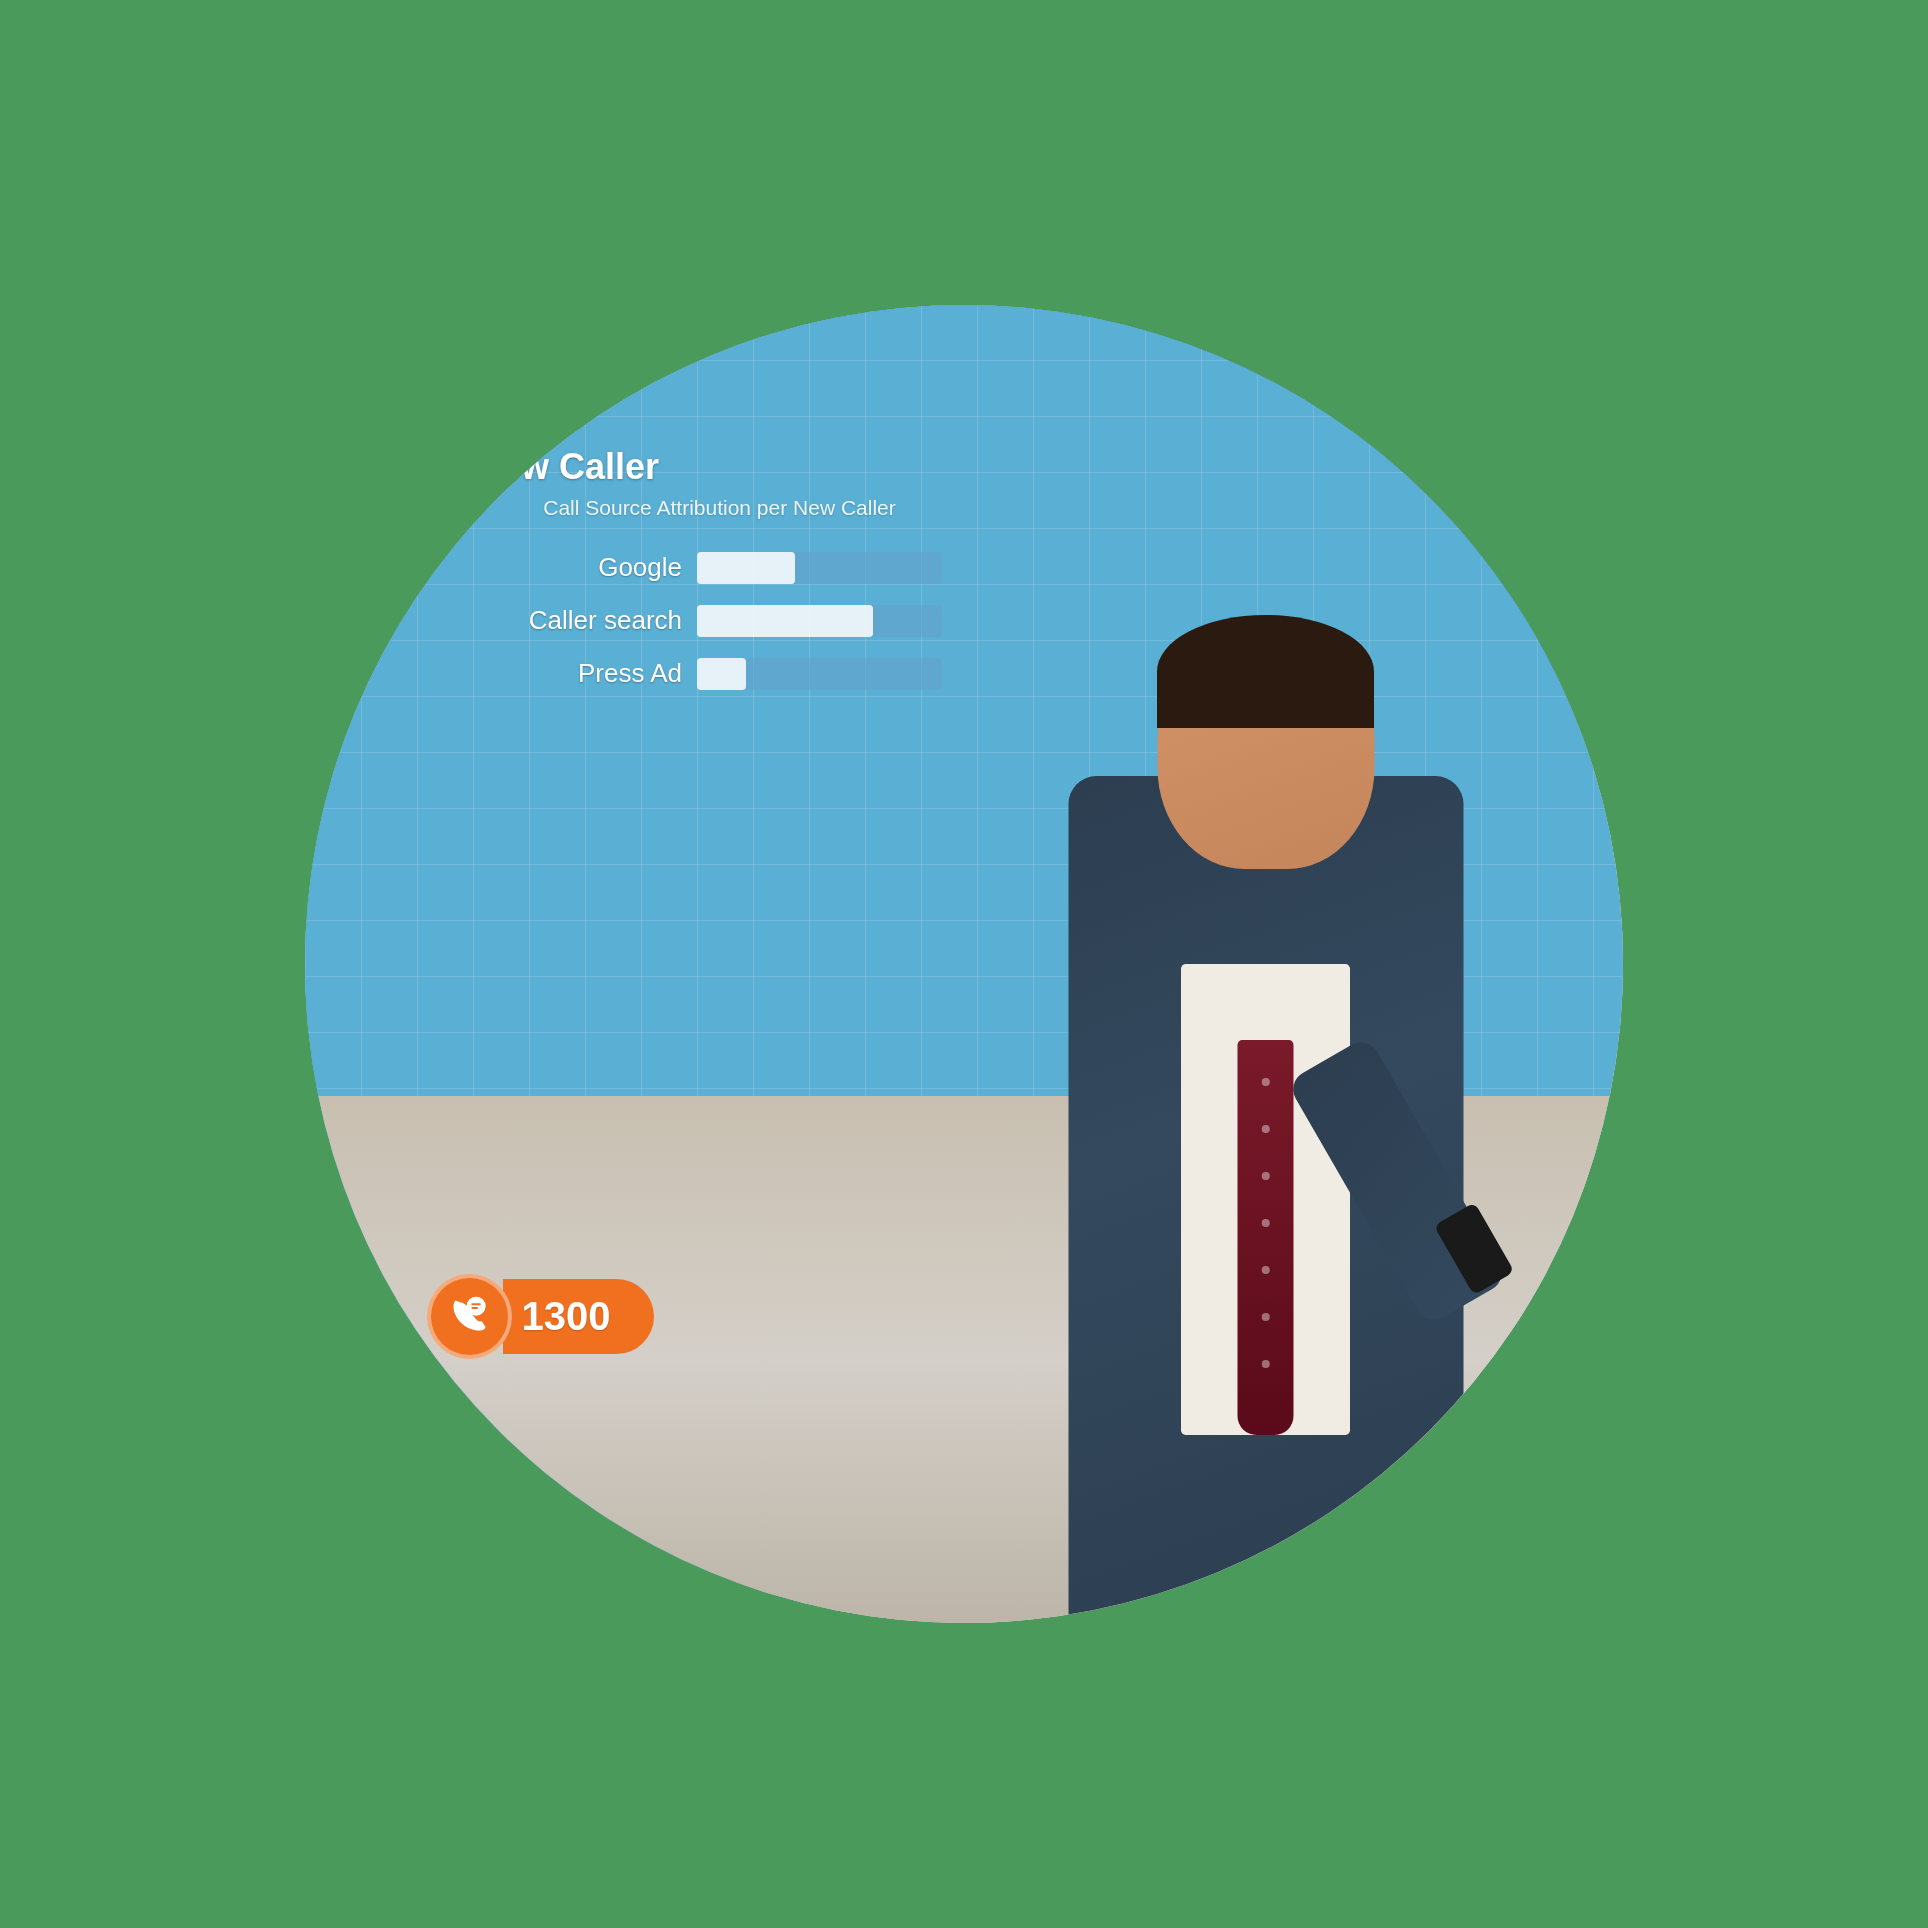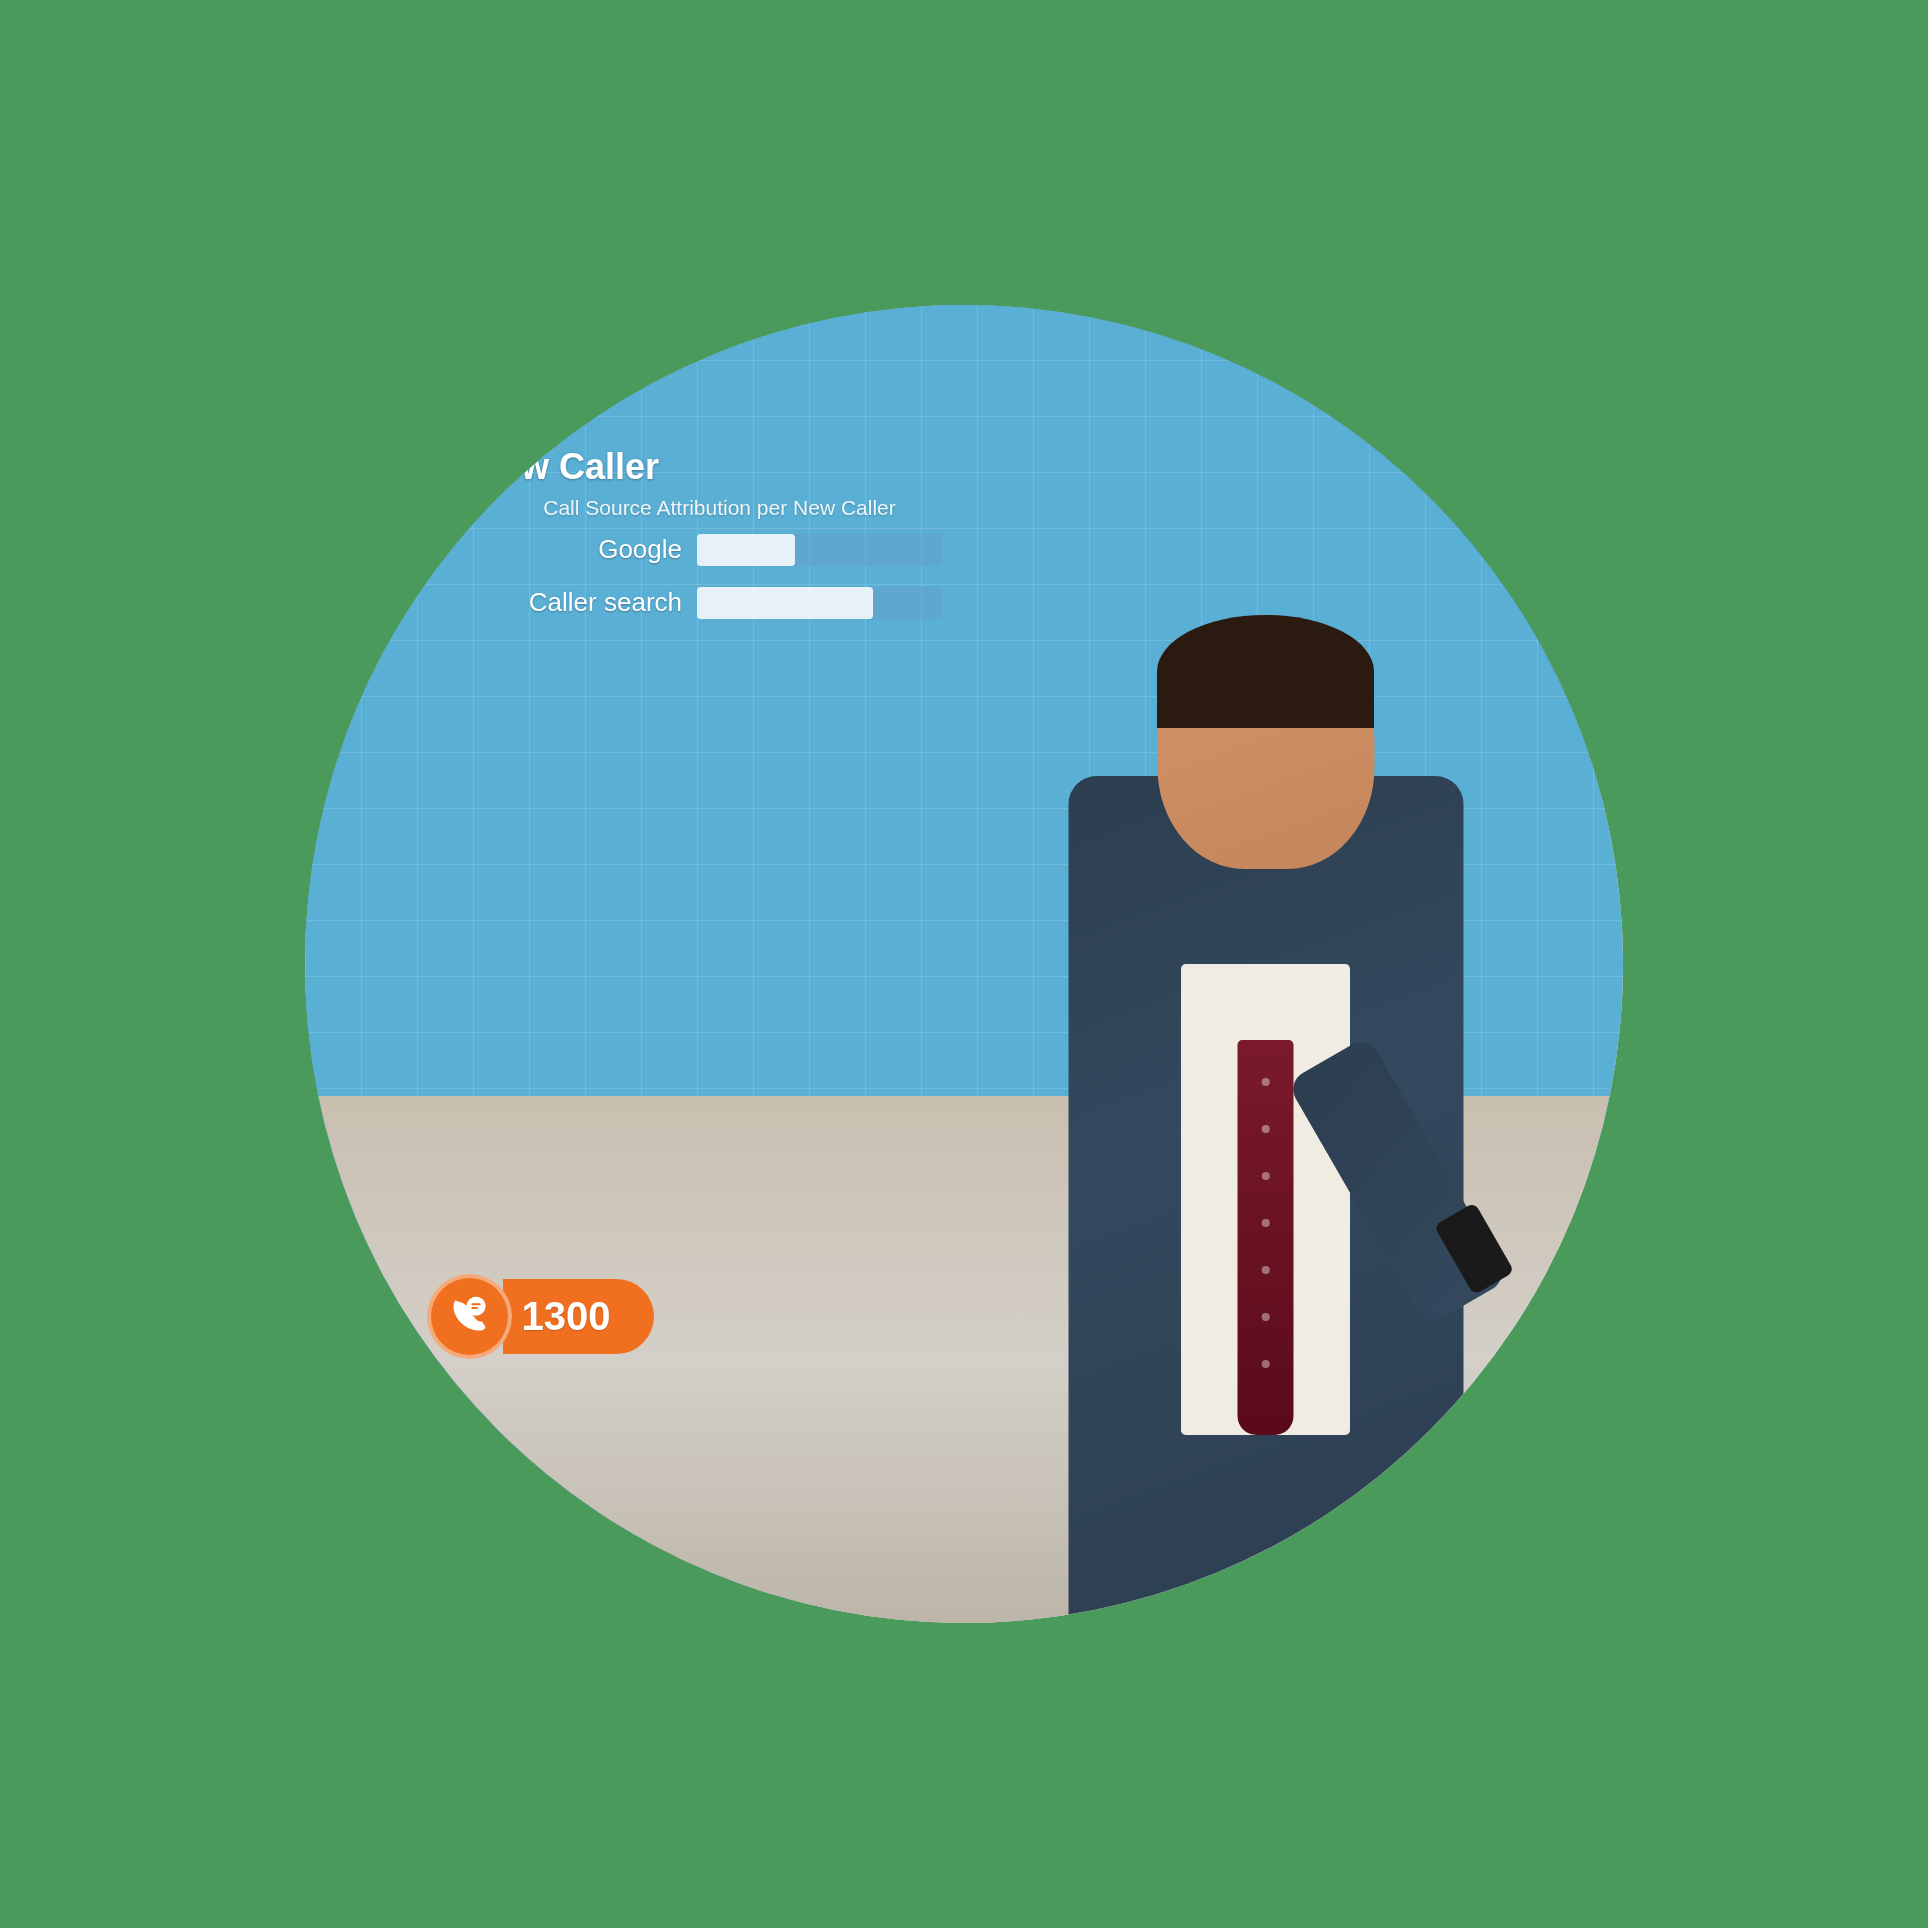--- a/index.html
+++ b/index.html
@@ -172,21 +172,21 @@
       font-size: 36px;
       font-weight: bold;
       margin-bottom: 7.5px;
       text-shadow: 0 0.9px 2.8px rgba(0,0,0,0.3);
     }
 
     .chart-subtitle {
       color: rgba(255,255,255,0.9);
       font-size: 21px;
       text-align: center;
-      margin-bottom: 14px;
+      margin-bottom: 32px;
       text-shadow: 0 0.9px 1.9px rgba(0,0,0,0.2);
     }
 
     .chart-row {
       display: flex;
       align-items: center;
       margin-bottom: 21px;
       gap: 15px;
     }
 
@@ -311,20 +311,27 @@
         <div class="bar-fill" style="width:40%"></div>
       </div>
     </div>
         <div class="chart-row">
       <div class="chart-label">Caller search</div>
       <div class="bar-track">
         <div class="bar-bg"></div>
         <div class="bar-fill" style="width:72%"></div>
       </div>
     </div>
+        <div class="chart-row">
+      <div class="chart-label">Press Ad</div>
+      <div class="bar-track">
+        <div class="bar-bg"></div>
+        <div class="bar-fill" style="width:20%"></div>
+      </div>
+    </div>
       </div>
   </div>
 
   <div class="badges-container" id="badges-container">
       <div class="badge">
       <div class="badge-icon-circle">
         <svg viewBox="0 0 50 50" fill="white">
 
           <path d="M10 8 C10 8 8 10 8 14 C8 28 22 40 36 40 C40 40 42 38 42 36 L38 30 C38 30 35 31 33 29 C31 27 29 24 27 22 C25 20 26 17 26 17 L20 12 C20 12 18 10 16 10 L10 8Z" fill="white"></path>
 

